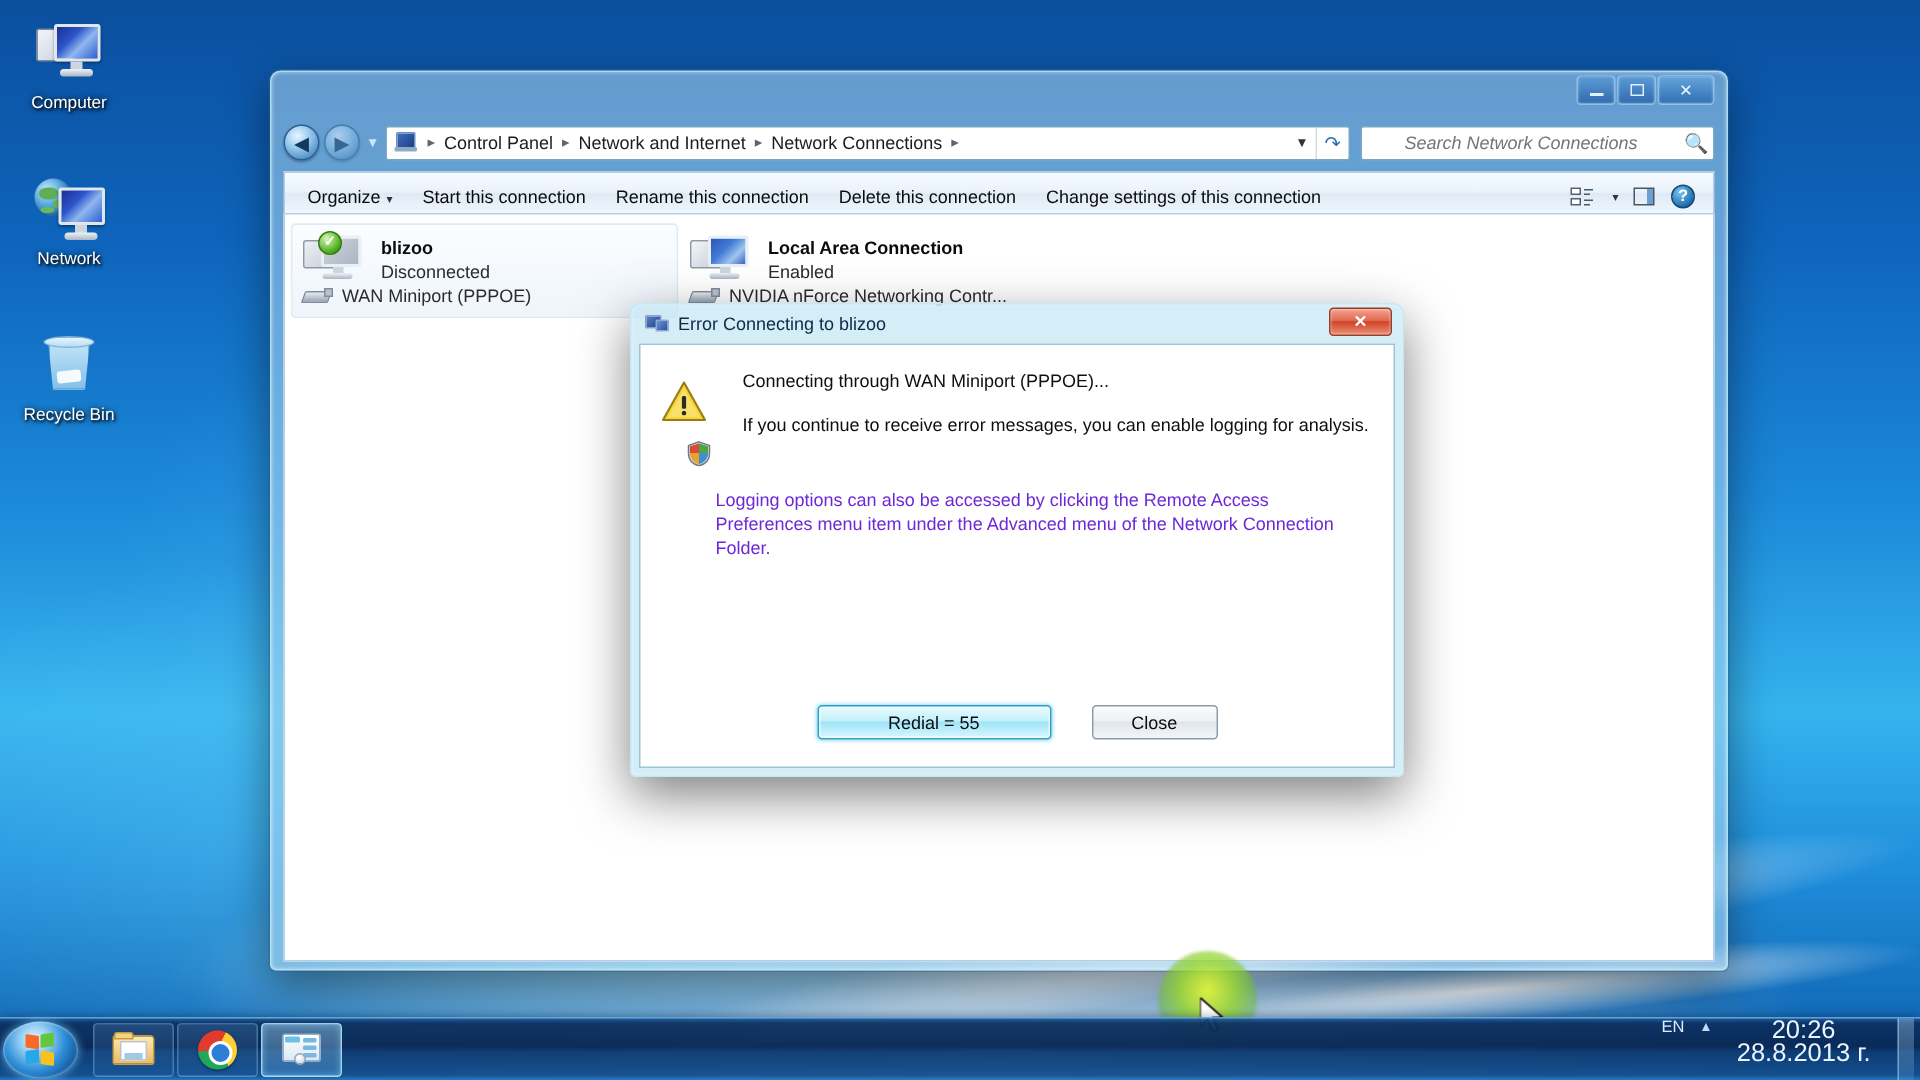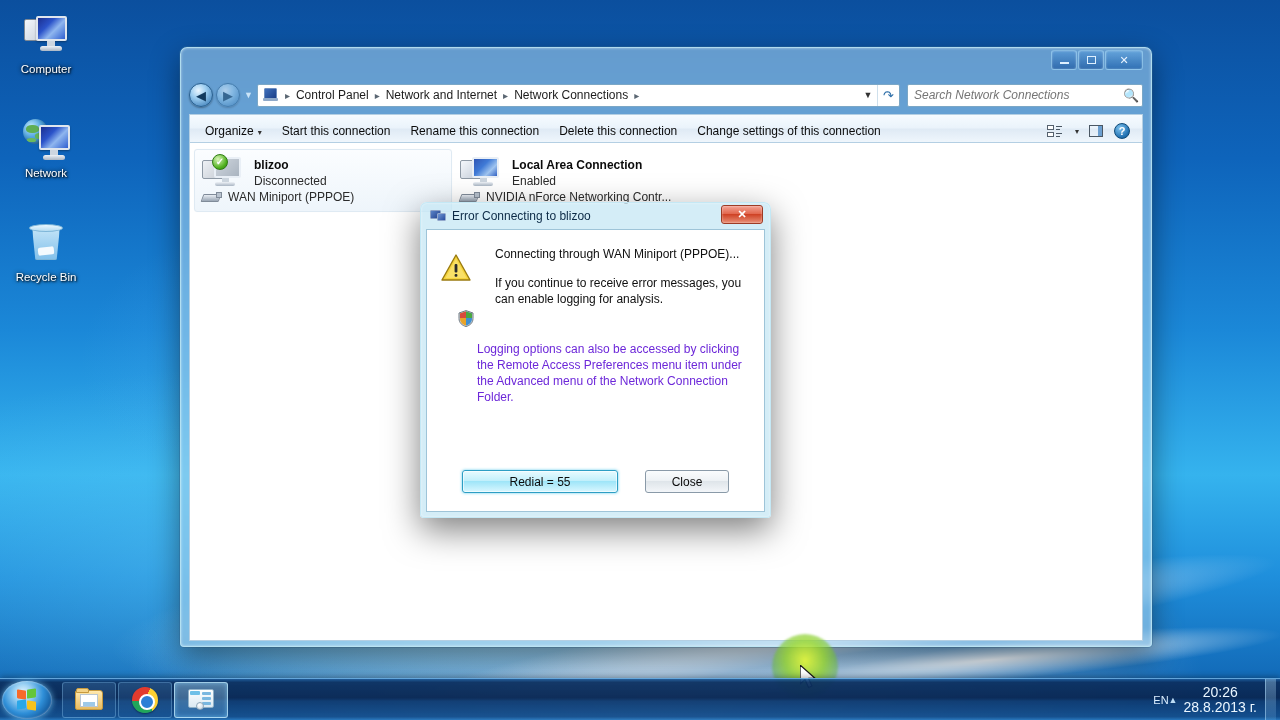--- a/index.html
+++ b/index.html
@@ -147,21 +147,21 @@
   .refresh {
     width:22px; height:21px; border-left:1px solid #cfe0ec; display:flex; align-items:center; justify-content:center;
     color:#2d6ea8; font-size:13px; cursor:pointer;
   }
   .searchwrap {
     width:236px; height:23px; margin-left:4px; background:#fff; border:1px solid #7ba7c6;
     display:flex; align-items:center; border-radius:2px;
   }
   .searchwrap input {
     flex:1; border:0; outline:0; font-family:inherit; font-size:12px; font-style:italic;
-    color:#3b82f6; padding:0 6px; background:transparent;
+    color:#3b82f6; padding:0 6px; background:transparent;text-align:center;
   }
   .mag { width:22px; display:flex; align-items:center; justify-content:center; color:#3a6f9f; font-size:13px; cursor:pointer; }
 
   .toolbar {
     height:28px; margin:4px 4px 0 4px;
     background:linear-gradient(180deg,#f6fbff 0%, #eaf3fb 48%, #dfeaf5 52%, #eff6fc 100%);
     border:1px solid #b4cfe3; border-bottom:0;
     display:flex; align-items:flex-end; padding:0 6px; gap:2px;
   }
   .tb-item {
@@ -228,21 +228,21 @@
   .nic .card {
     position:absolute; left:0; top:2px; width:18px; height:8px;
     background:linear-gradient(180deg,#e8edf3,#9aa6b4); border:1px solid #808b99;
     transform: skewX(-20deg); border-radius:1px;
   }
   .nic .plug { position:absolute; left:14px; top:0px; width:6px; height:6px; background:#b9c3cf; border:1px solid #808b99; }
   .conn-dev-wrap { display:flex; align-items:center; gap:6px; margin-left:-26px; }
 
   
   .dialog {
-    position:absolute; left:420px; top:202px; width:351px; height:316px;
+    position:absolute; left:420px; top:202px; width:516px; height:316px;
     border-radius:7px 7px 4px 4px;
     background: rgba(196,230,244,.72);
     border:1px solid rgba(196,232,246,.95);
     box-shadow: 0 0 2px rgba(255,255,255,.7) inset, 0 12px 34px rgba(0,0,0,.5);
     padding:0 5px 6px 5px;
   }
   .dlg-title {
     height:26px; display:flex; align-items:center; padding:0 4px; gap:6px; position:relative;
   }
   .dlg-icon { width:16px; height:14px; position:relative; flex:none; }
@@ -352,25 +352,25 @@
     content:""; position:absolute; left:7px; top:7px; width:12px; height:12px; border-radius:50%;
     background:#2d7fd6; border:2px solid #fff;
   }
   .cp-ico { width:28px; height:23px; position:relative; }
   .cp-ico .win { position:absolute; left:1px; top:1px; width:26px; height:19px; background:linear-gradient(180deg,#fdfefe,#dbe9f3); border:1px solid #8fb0c7; border-radius:2px;}
   .cp-ico .bar { position:absolute; left:3px; top:3px; width:10px; height:4px; background:#6fc0e8; border-radius:1px; }
   .cp-ico .ln { position:absolute; left:15px; height:3px; width:9px; background:#79b7e0; border-radius:1px; }
   .cp-ico .l1 { top:4px; } .cp-ico .l2 { top:9px; } .cp-ico .l3 { top:14px; }
   .cp-ico .knob { position:absolute; left:9px; top:14px; width:8px; height:8px; border-radius:50%; background:radial-gradient(circle at 35% 30%,#fff,#c4d4e1); border:1px solid #8fa8bb; }
 
-  .tray { margin-left:auto; display:flex; align-items:center; gap:0; padding-right:4px; height:100%; }
+  .tray { margin-left:auto; display:flex; align-items:flex-start; gap:10px; padding-right:4px; height:100%; }
   .tray-lang { color:#dbeeff; font-size:11px; cursor:pointer; }
   .tray-caret { color:#bcdcf5; font-size:9px; cursor:pointer; }
   .clock {
-    color:#eaf6ff; font-size:14px; line-height:15px; text-align:center; cursor:pointer;
+    color:#eaf6ff; font-size:17px; line-height:15px; text-align:center; cursor:pointer;
     padding:0 6px;
   }
   .showdesk {
     width:11px; height:100%; margin-left:2px; cursor:pointer;
     background:linear-gradient(180deg, rgba(190,230,255,.35), rgba(120,180,230,.2));
     border-left:1px solid rgba(180,225,255,.5);
   }
 </style>
 </head>
 <body>

